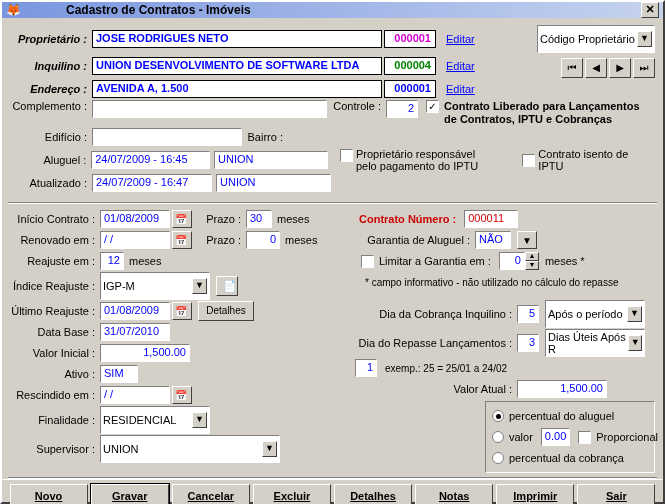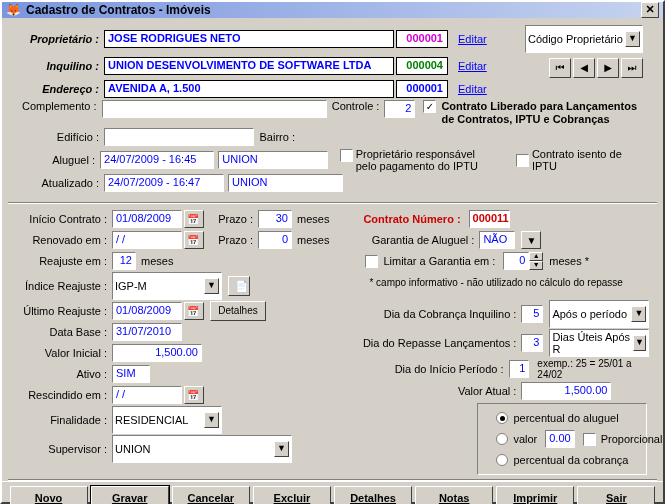--- a/index.html
+++ b/index.html
@@ -33,21 +33,21 @@
     color: #000;
     font-weight: bold;
     font-size: 12px;
   }
   .titlebar .icon {
     width: 16px; height: 16px;
     margin-right: 4px;
     display:inline-flex;align-items:center;justify-content:center;
     color:#d2691e;
   }
-  .titlebar .title { flex: 1; }
+  .titlebar .title { flex: 1; margin-left: 40px; }
   .titlebar .close {
     width: 18px; height: 16px;
     background: #d4d0c8;
     border: 1px solid #fff;
     border-right-color:#404040;
     border-bottom-color:#404040;
     text-align:center;
     line-height:12px;
     font-family: "Arial", sans-serif;
     font-size:11px;
@@ -58,21 +58,21 @@
     flex:1;
     padding: 2px 6px 2px 6px;
     position: relative;
   }
   .top-section {
     padding: 4px 2px 6px 2px;
   }
   .row {
     display:flex;
     align-items:center;
-    margin: 1px 12px;
+    margin: 1px 0;
     min-height: 20px;
     gap:2px;
   }
   .lbl {
     text-align:right;
     padding-right: 3px;
     font-style: italic;
     font-weight: bold;
     white-space: nowrap;
   }
@@ -349,21 +349,21 @@
     <hr class="sep">
 
     <div class="mid-section">
 
       <div class="col-left">
         <div class="row">
           <div class="lbl2" style="width:88px">Início Contrato :</div>
           <div class="field-gray" style="width:70px">01/08/2009</div>
           <button class="date-btn">📅</button>
           <div class="lbl2" style="width:50px">Prazo :</div>
-          <div class="field-gray" style="width:34px;text-align:right">30</div>
+          <div class="field-gray" style="width:26px;text-align:left">30</div>
           <span style="margin-left:3px">meses</span>
         </div>
         <div class="row">
           <div class="lbl2" style="width:88px">Renovado em :</div>
           <div class="field-gray" style="width:70px">  /  /</div>
           <button class="date-btn">📅</button>
           <div class="lbl2" style="width:50px">Prazo :</div>
           <div class="field-gray" style="width:34px;text-align:right">0</div>
           <span style="margin-left:3px">meses</span>
         </div>
@@ -415,21 +415,21 @@
           <div class="combo" style="width:180px">
             <span>UNION</span>
             <span class="arrow">▼</span>
           </div>
         </div>
       </div>
 
       <div class="col-right">
         <div class="row">
           <div class="red" style="margin-left:4px">Contrato Número :</div>
-          <div class="field-gray" style="width:41px;margin-left:6px;color:#c00;font-weight:bold">000011</div>
+          <div class="field-gray" style="width:54px;margin-left:6px;color:#c00;font-weight:normal">000011</div>
         </div>
         <div class="row">
           <div class="lbl2" style="width:118px">Garantia de Aluguel :</div>
           <div class="field-gray" style="width:36px">NÃO</div>
           <button class="date-btn" style="margin-left:4px">▼</button>
         </div>
         <div class="row">
           <span class="checkbox" style="margin-left:6px"></span>
           <span>Limitar a Garantia em :</span>
           <div class="spinner" style="margin-left:6px">
@@ -455,21 +455,20 @@
         </div>
         <div class="row">
           <div class="lbl2" style="width:160px">Dia do Repasse Lançamentos :</div>
           <div class="field-gray" style="width:22px;text-align:right">3</div>
           <div class="combo" style="width:100px;margin-left:4px">
             <span>Dias Úteis Após R</span>
             <span class="arrow">▼</span>
           </div>
         </div>
         <div class="row">
-          <div class="lbl2" style="width:160px">Dia do Início Período :</div>
           <div class="field-gray" style="width:22px;text-align:right">1</div>
           <span style="margin-left:6px;font-size:10px">exemp.: 25 = 25/01 a 24/02</span>
         </div>
         <div class="row">
           <div class="lbl2" style="width:160px">Valor Atual :</div>
           <div class="field-gray" style="width:90px;text-align:right">1,500.00</div>
         </div>
         <div class="radio-box" style="margin-left:130px;width:170px">
           <div class="row">
             <span class="radio sel"></span>

